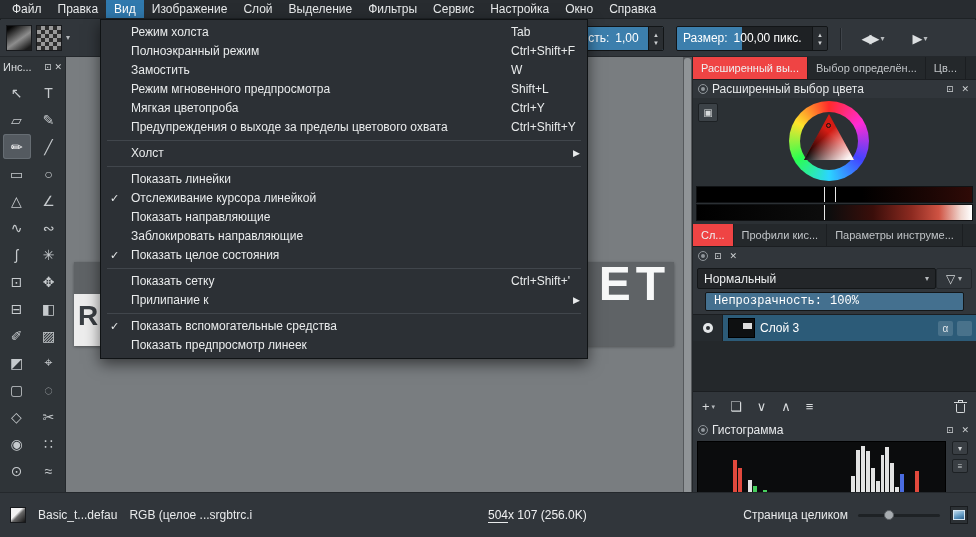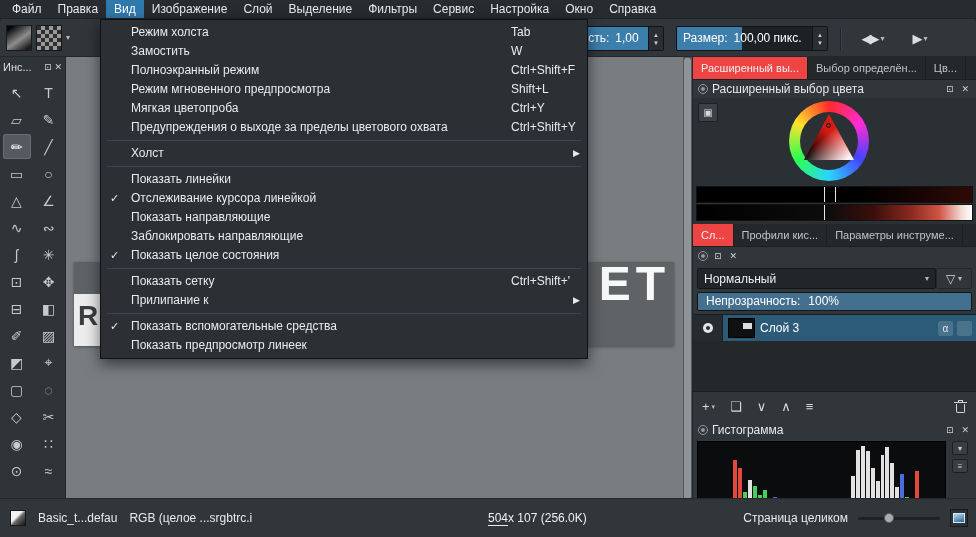--- a/index.html
+++ b/index.html
@@ -76,21 +76,21 @@
   .vbar{position:absolute;left:3px;right:3px;height:17px;border:1px solid #101214;}
   .vbar1{top:88px;background:linear-gradient(to right,#000 60%,#1c0604 85%,#2f0a07 100%);}
   .vbar2{top:106px;background:linear-gradient(to right,#000,#0d0d0d 48%,#3a0e0a 64%,#8c2a20 78%,#cf5343 88%,#f1d9d2 96%,#fff);}
   .vmark{position:absolute;top:0;bottom:0;width:1px;background:#e8e8e8;}
 
   .blend-row{display:flex;align-items:center;gap:0;padding:3px 4px;flex:0 0 auto;}
   .combo{flex:1;height:21px;background:#232629;border:1px solid #141719;border-radius:2px;display:flex;align-items:center;padding:0 6px;color:#eceeef;}
   .combo .cv{flex:1;}
   .caret{font-size:8px;color:#b6babd;}
   .funnel-btn{width:36px;height:21px;background:#31363b;border:1px solid #23272b;border-radius:2px;display:flex;align-items:center;justify-content:center;gap:3px;color:#d7dadc;}
-  .opacity-row{padding:0 4px 3px;flex:0 0 auto;}
+  .opacity-row{padding:0 12px 3px;flex:0 0 auto;font-family:Liberation Mono, monospace;}
   .opacity-bar{position:relative;height:19px;background:#232629;border:1px solid #141719;border-radius:2px;overflow:hidden;}
   .opacity-fill{position:absolute;left:0;top:0;bottom:0;right:0;background:#44708f;}
   .opacity-txt{position:relative;line-height:17px;padding-left:8px;color:#fff;white-space:nowrap;}
   .opacity-txt span + span{margin-left:8px;}
 
   .layer-list{flex:0 0 auto;height:78px;background:#24282b;border-top:1px solid #1b1e21;border-bottom:1px solid #1b1e21;}
   .layer-row{height:26px;display:flex;align-items:center;background:#2c5b78;}
   .vis-cell{width:30px;align-self:stretch;background:#262b2f;display:flex;align-items:center;justify-content:center;border-right:1px solid #1b1e21;}
   .eye{width:10px;height:10px;border-radius:50%;background:#e4e7e9;position:relative;}
   .eye:after{content:"";position:absolute;left:3px;top:3px;width:4px;height:4px;border-radius:50%;background:#2a2e32;}
@@ -108,21 +108,21 @@
   .trash-lid{position:absolute;left:0;top:2px;width:13px;height:1px;background:#d4d7d9;}
   .trash-handle{position:absolute;left:4px;top:0;width:5px;height:2px;border:1px solid #d4d7d9;border-bottom:none;}
 
   .hist-body{position:relative;flex:1;margin:2px 4px;}
   .hist-canvas{position:absolute;left:0;top:0;right:26px;bottom:2px;background:#0b0c0d;border:1px solid #000;display:flex;align-items:flex-end;padding:0 1px;}
   .hbar{flex:1 1 0;margin-right:1px;}
   .hist-side{position:absolute;right:2px;top:0;width:20px;display:flex;flex-direction:column;gap:4px;align-items:center;}
   .hside-btn{width:16px;height:14px;background:#3a3f44;border:1px solid #1d2124;border-radius:2px;font-size:8px;color:#cfd2d4;display:flex;align-items:center;justify-content:center;}
 
   
-  .statusbar{position:absolute;left:0;bottom:0;right:0;height:39px;background:#31363b;border-top:1px solid #24282c;display:flex;align-items:center;padding:0 10px;gap:12px;}
+  .statusbar{position:absolute;left:0;bottom:0;right:0;height:45px;background:#31363b;border-top:1px solid #24282c;display:flex;align-items:center;padding:0 10px;gap:12px;}
   .sb-swatch{width:16px;height:16px;border:1px solid #17191c;background:linear-gradient(135deg,#f2f2f2 0 40%,#666 55%,#141414);flex:0 0 auto;}
   .sb-text{color:#e8eaeb;white-space:nowrap;}
   .sb-center{position:absolute;left:50%;display:flex;}
   .sb-dim-link{border-bottom:1px solid #e8eaeb;}
   .sb-right{position:absolute;right:8px;display:flex;align-items:center;gap:10px;}
   .zoom-slider{position:relative;width:82px;height:12px;}
   .zs-track{position:absolute;left:0;right:0;top:5px;height:3px;background:#1e2225;border-radius:2px;}
   .zs-handle{position:absolute;left:calc(38% - 5px);top:1px;width:10px;height:10px;border-radius:50%;background:#a7acb0;border:1px solid #5b6064;}
   .fit-btn{width:18px;height:18px;background:#2c3135;border:1px solid #191c1f;display:flex;align-items:center;justify-content:center;}
   .fit-btn .ic{width:12px;height:10px;background:linear-gradient(160deg,#bcd9ec,#5d96c0 60%,#2f618c);border:1px solid #d6e6f2;}
@@ -442,22 +442,22 @@
         <span class="zs-handle"></span>
       </span>
       <span class="fit-btn">
           <span class="ic"></span>
         </span>
     </span>
   </div>
 
   <div class="menu-popup">
       <div class="menu-item"><div class="mi-check"></div><div class="mi-label" style="display: inline; margin-top: 32px;">Режим холста</div><div class="mi-shortcut">Tab</div></div>
+      <div class="menu-item"><div class="mi-check"></div><div class="mi-label" style="display: inline;">Полноэкранный режим</div><div class="mi-shortcut">Ctrl+Shift+F</div></div>
       <div class="menu-item"><div class="mi-check"></div><div class="mi-label" style="display: inline;">Замостить</div><div class="mi-shortcut">W</div></div>
-      <div class="menu-item"><div class="mi-check"></div><div class="mi-label" style="display: inline;">Полноэкранный режим</div><div class="mi-shortcut">Ctrl+Shift+F</div></div>
       <div class="menu-item"><div class="mi-check"></div><div class="mi-label" style="display: inline;">Режим мгновенного предпросмотра</div><div class="mi-shortcut">Shift+L</div></div>
       <div class="menu-item"><div class="mi-check"></div><div class="mi-label" style="display: inline;">Мягкая цветопроба</div><div class="mi-shortcut">Ctrl+Y</div></div>
       <div class="menu-item"><div class="mi-check"></div><div class="mi-label" style="display: inline;">Предупреждения о выходе за пределы цветового охвата</div><div class="mi-shortcut">Ctrl+Shift+Y</div></div>
       <div class="menu-sep"></div>
       <div class="menu-item"><div class="mi-check"></div><div class="mi-label" style="display: inline;">Холст</div><div class="mi-sub">▶</div></div>
       <div class="menu-sep"></div>
       <div class="menu-item"><div class="mi-check"></div><div class="mi-label" style="display: inline;">Показать линейки</div></div>
       <div class="menu-item"><div class="mi-check">✓</div><div class="mi-label" style="display: inline;">Отслеживание курсора линейкой</div></div>
       <div class="menu-item"><div class="mi-check"></div><div class="mi-label" style="display: inline;">Показать направляющие</div></div>
       <div class="menu-item"><div class="mi-check"></div><div class="mi-label" style="display: inline;">Заблокировать направляющие</div></div>

